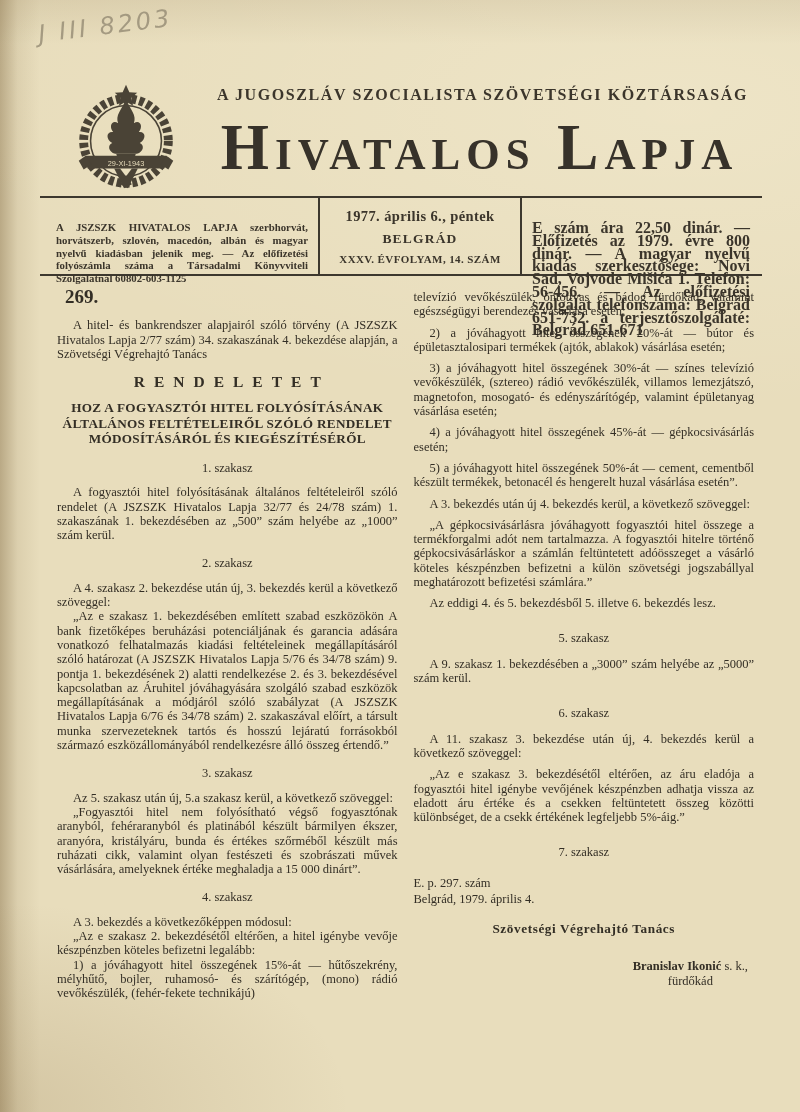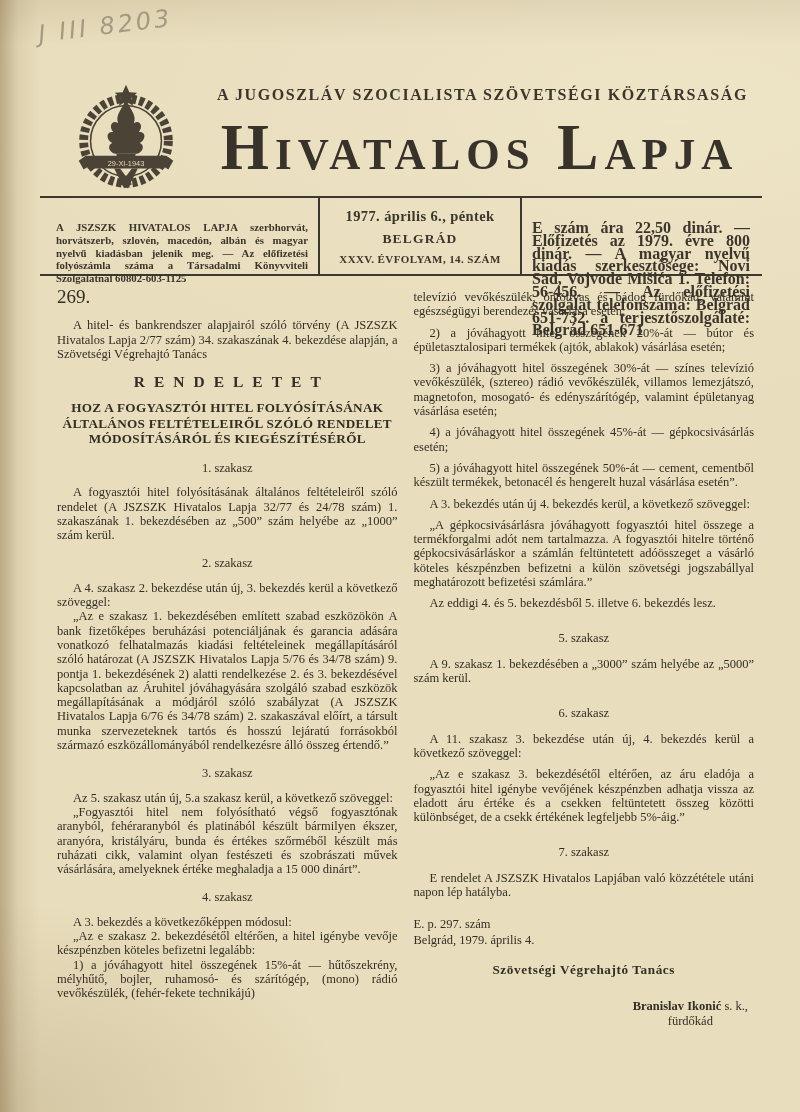--- a/index.html
+++ b/index.html
@@ -58,21 +58,21 @@
     flex:1 1 auto;padding:24px 12px 4px 10px;
     font-size:16px;line-height:12.8px;text-align:justify;
   }
   
   .body{
     position:absolute;top:290px;left:57px;right:46px;
     display:flex;gap:16px;
     font-size:12.5px;line-height:14.3px;
   }
   .col{width:50%;}
-  .art-num{font-size:19px;font-weight:normal;margin:0 0 14px;}
+  .art-num{font-size:19px;font-weight:bold;margin:0 8px 14px;}
   .p{margin:0;text-align:justify;text-indent:16px;}
   .p.noindent{text-indent:0;}
   .p.gap{margin-top:7px;}
   .sec-head{text-align:center;margin:14px 0 10px;}
   .rcol .sec-head{margin:20px 0 12px;}
   .decree{
     text-align:center;font-weight:bold;font-size:15.5px;
     letter-spacing:9px;margin:14px 0 11px;text-indent:9px;
   }
   .act-title{
@@ -151,21 +151,20 @@
       <p class="p gap">5) a jóváhagyott hitel összegének 50%-át — cement, cementből készült termékek, betonacél és hengerelt huzal vásárlása esetén”.</p>
       <p class="p gap">A 3. bekezdés után új 4. bekezdés kerül, a következő szöveggel:</p>
       <p class="p gap">„A gépkocsivásárlásra jóváhagyott fogyasztói hitel összege a termékforgalmi adót nem tartalmazza. A fogyasztói hitelre történő gépkocsivásárláskor a számlán feltüntetett adóösszeget a vásárló köteles készpénzben befizetni a külön szövetségi jogszabállyal meghatározott befizetési számlára.”</p>
       <p class="p gap">Az eddigi 4. és 5. bekezdésből 5. illetve 6. bekezdés lesz.</p>
       <div class="sec-head">5. szakasz</div>
       <p class="p">A 9. szakasz 1. bekezdésében a „3000” szám helyébe az „5000” szám kerül.</p>
       <div class="sec-head">6. szakasz</div>
       <p class="p">A 11. szakasz 3. bekezdése után új, 4. bekezdés kerül a következő szöveggel:</p>
       <p class="p gap">„Az e szakasz 3. bekezdésétől eltérően, az áru eladója a fogyasztói hitel igénybe vevőjének készpénzben adhatja vissza az eladott áru értéke és a csekken feltüntetett összeg közötti különbséget, de a csekk értékének legfeljebb 5%-áig.”</p>
       <div class="sec-head">7. szakasz</div>
-      <p class="p">E rendelet A JSZSZK Hivatalos Lapjában való közzététele utáni napon lép hatályba.</p>
 
       <p class="p sig-ref">E. p. 297. szám</p>
       <p class="p noindent">Belgrád, 1979. április 4.</p>
       <div class="sig-issuer">Szövetségi Végrehajtó Tanács</div>
       <div class="sig-block">
         <div><span class="sig-name">Branislav Ikonić</span><span> s. k.,</span></div>
         <div>fürdőkád</div>
       </div>
     </div>
 

